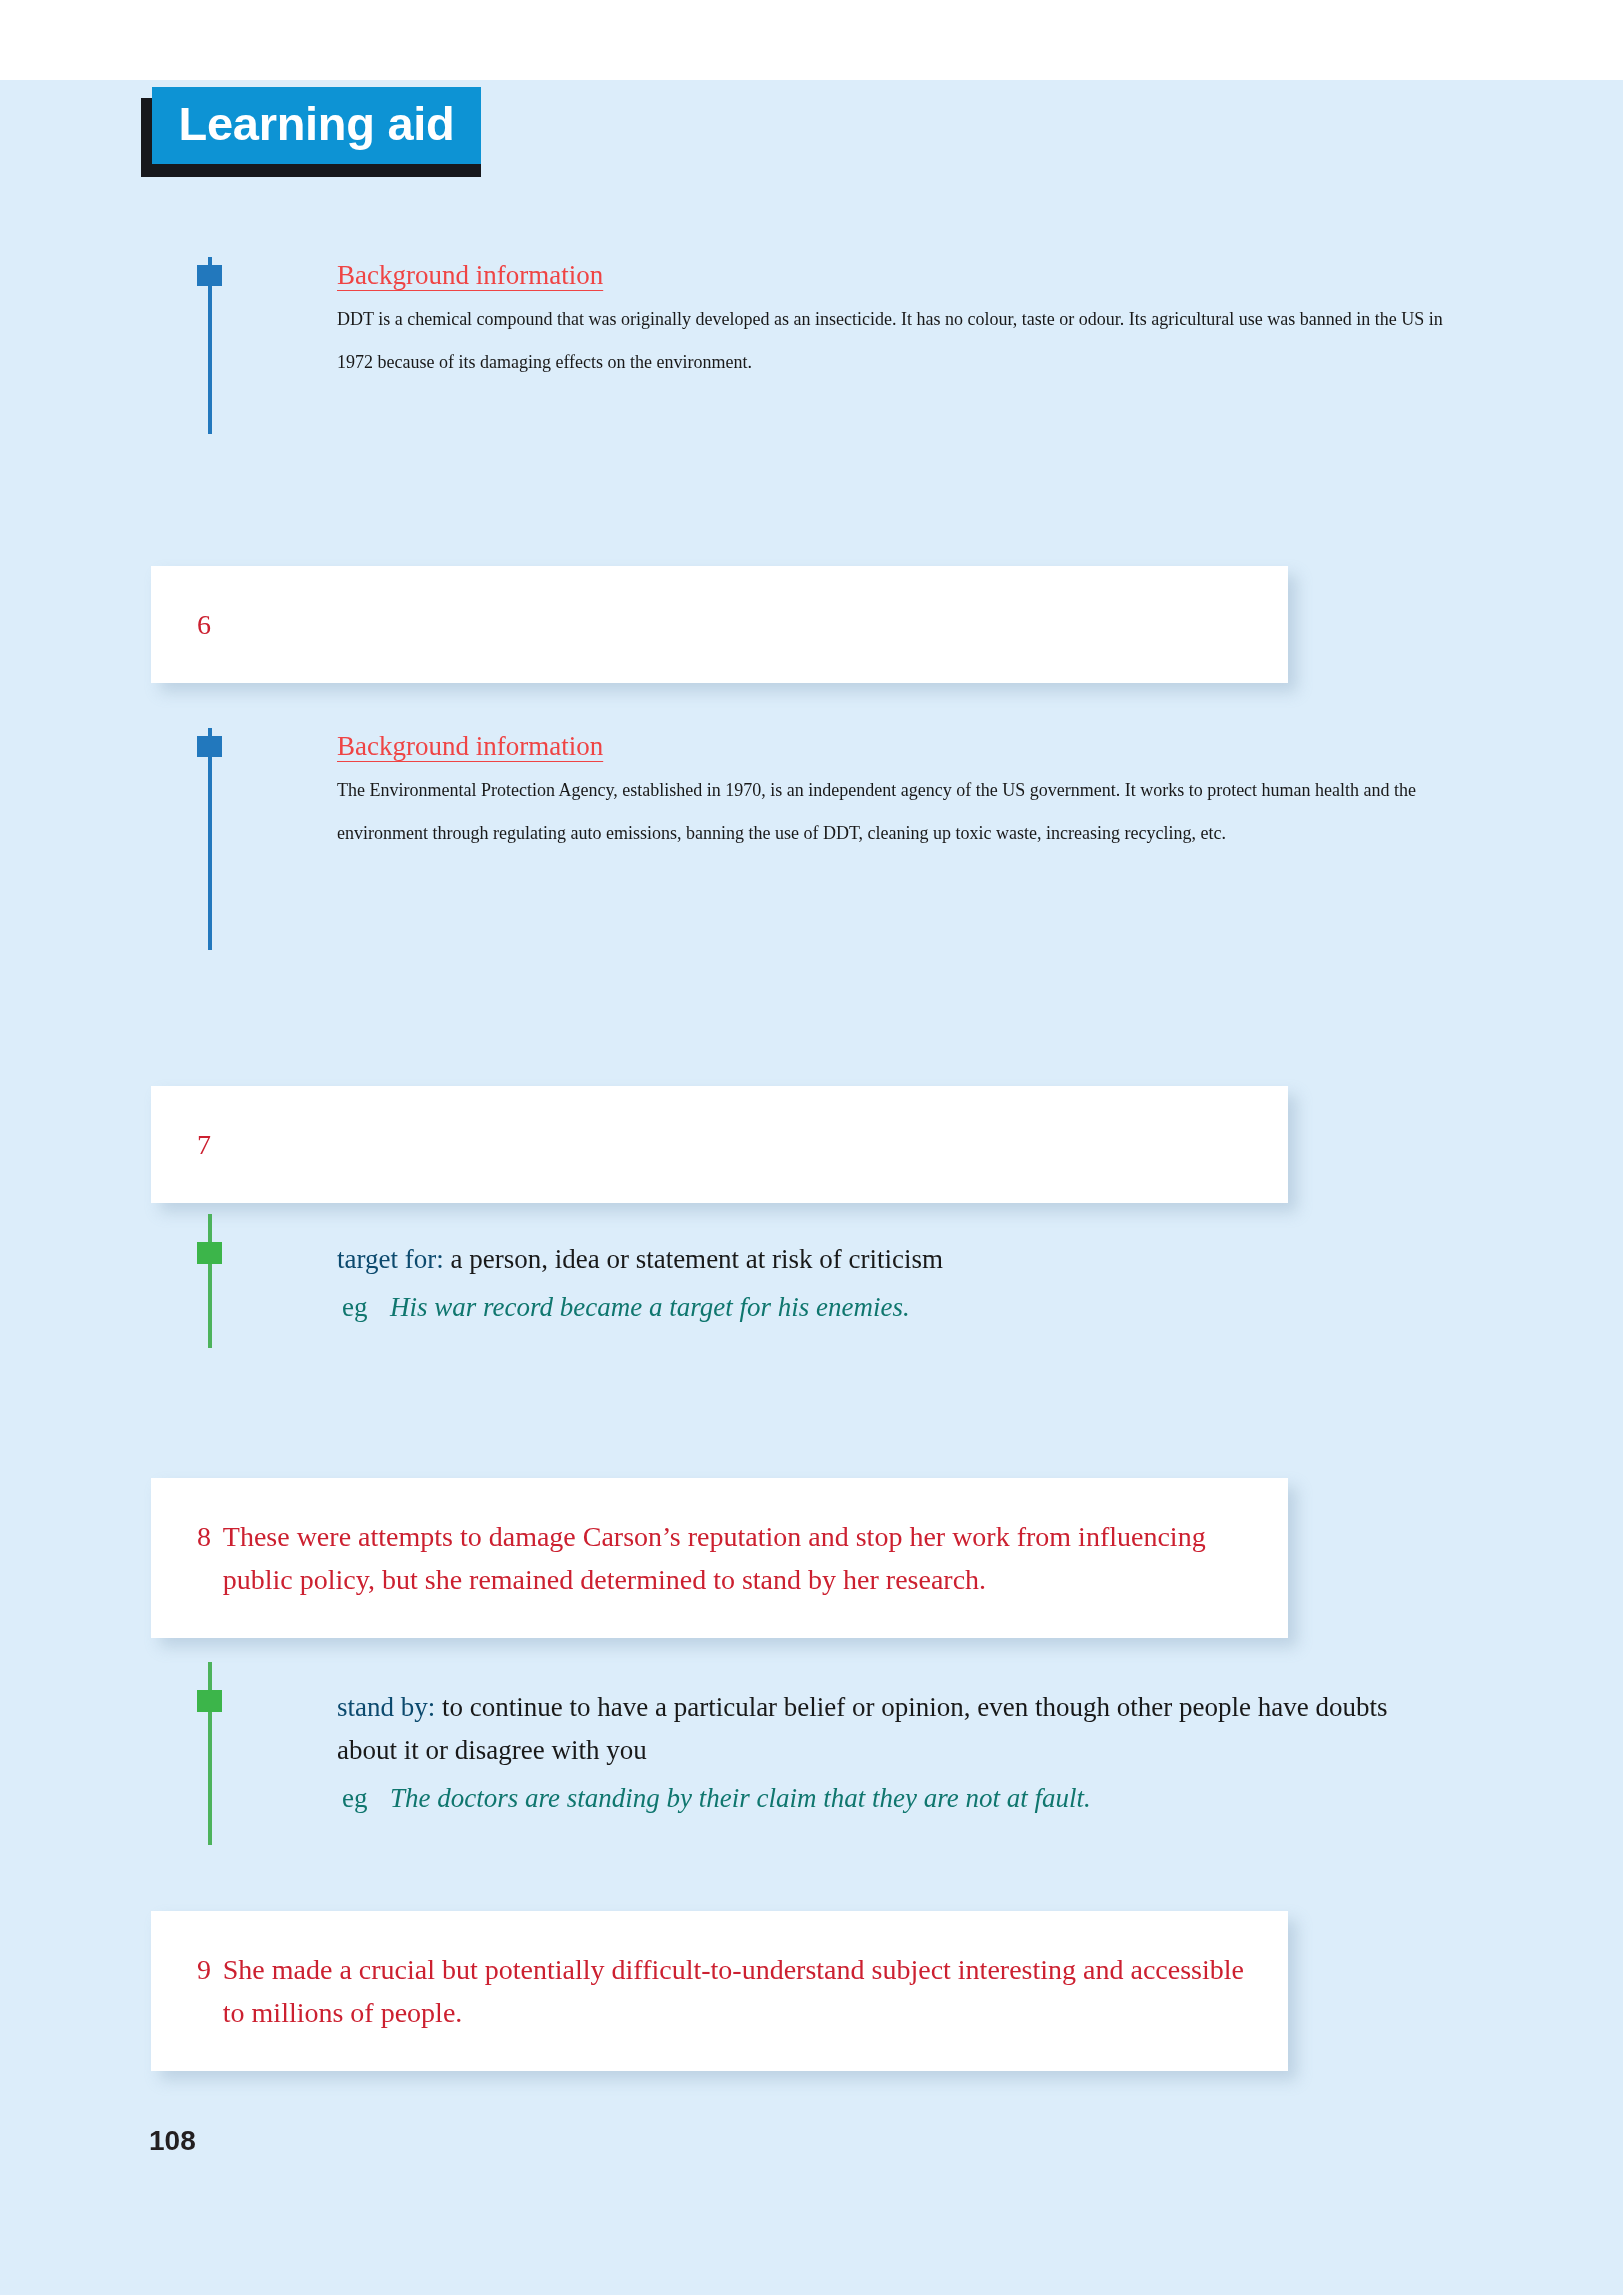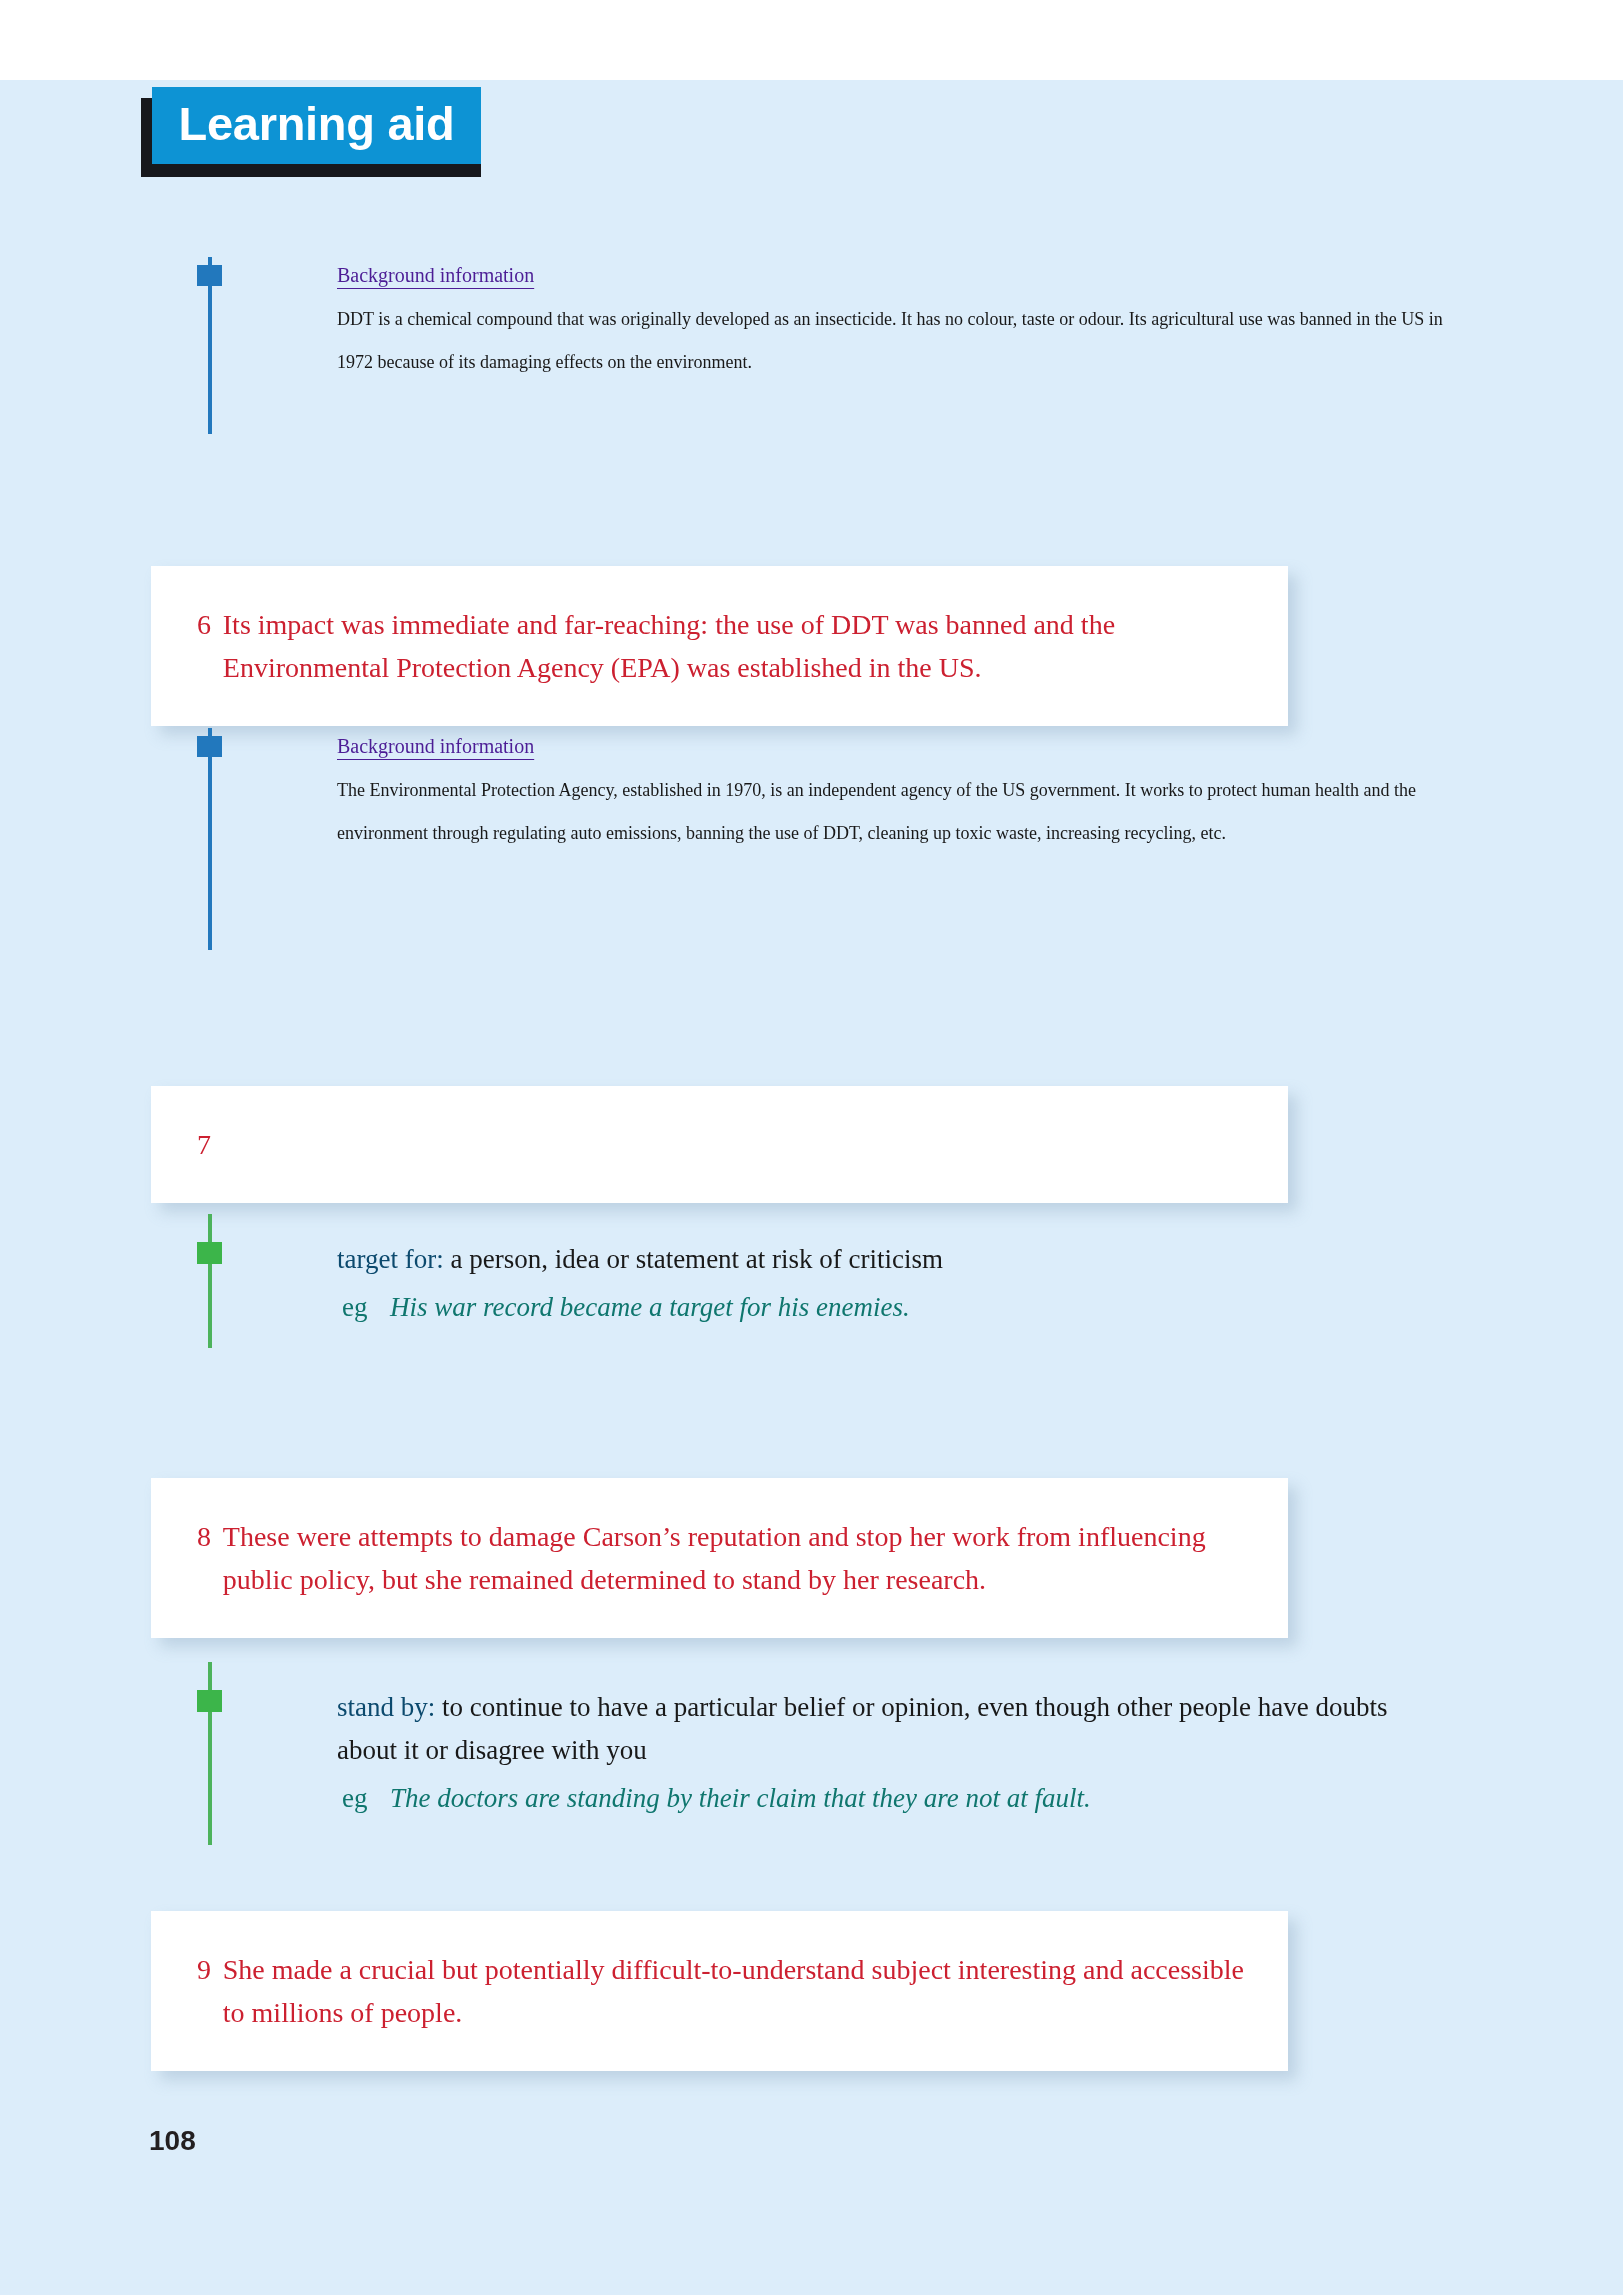--- a/index.html
+++ b/index.html
@@ -128,22 +128,22 @@
   .rail-bullet.green { background: #3cb54a; top: 28px; }
 
   .side-body {
     position: absolute;
     left: 141px;
     top: 0;
     width: 1112px;
   }
 
   .bg-heading {
-    color: #4c1d95;
-    font-size: 20px;
+    color: #ef4444;
+    font-size: 27px;
     line-height: 37px;
     text-decoration: underline;
     text-underline-offset: 5.9px;
     text-decoration-thickness: 1.3px;
     margin: 0 0 3.9px 0;
     display: inline-block;
   }
   .bg-para {
     color: #191919;
     font-size: 18px;
@@ -205,21 +205,20 @@
   </div>
   <div class="side-body">
     <div class="bg-heading">Background information</div>
     <p class="bg-para">DDT is a chemical compound that was originally developed as an insecticide. It has no colour, taste or odour. Its agricultural use was banned in the US in 1972 because of its damaging effects on the environment.</p>
   </div>
 </div>
 
 <div class="num-card" style="top:566px;">
   <div class="num-card-inner">
     <div class="num-marker">6</div>
-    <div class="num-text">Its impact was immediate and far-reaching: the use of DDT was banned and the Environmental Protection Agency (EPA) was established in the US.</div>
   </div>
 </div>
 
 <div class="side-block" style="left:196px; top:728px; width:1256px; height:222px;">
   <div class="side-rail">
     <div class="rail-line blue"></div>
     <div class="rail-bullet blue"></div>
   </div>
   <div class="side-body">
     <div class="bg-heading">Background information</div>

